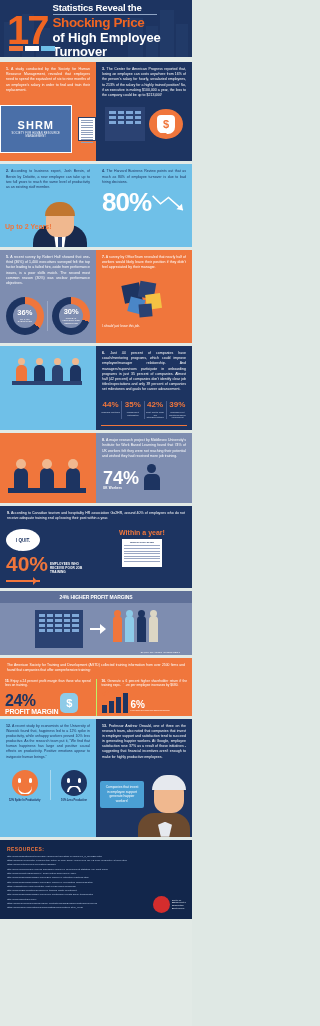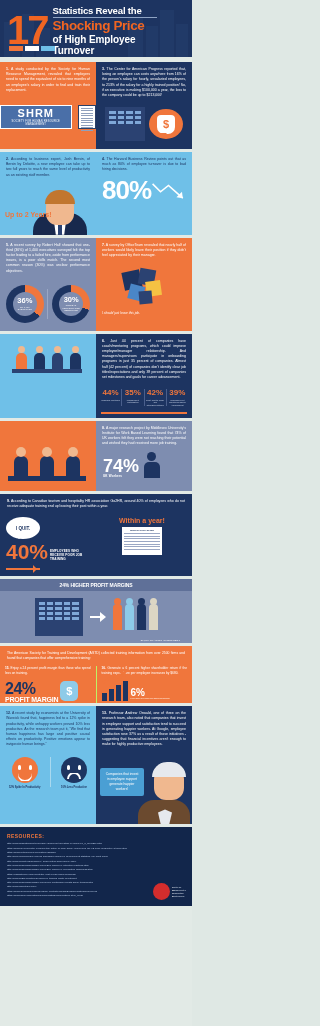--- a/index.html
+++ b/index.html
@@ -13,21 +13,21 @@
 
   
   .header { position: relative; height: 57px; background: #1d3461; overflow: hidden; }
   .skyline { position: absolute; inset: 0; opacity: .32; }
   .hdr-inner { position: relative; display: flex; align-items: center; height: 100%; padding: 3px 22px 0 7px; }
   .big17 { font-size: 40px; font-weight: bold; color: #f06522; line-height: .82; letter-spacing: -2px; }
   .hdr-txt { margin-left: 5px; padding-top: 2px; }
   .h-l1 { font-size: 9.6px; font-weight: bold; color: #fff; letter-spacing: -.2px; line-height: 1.05; }
   .h-rule { height: 1px; background: #8fa4c4; margin: 1px 0 1px 0; width: 104px; }
   .h-l2 { font-size: 13.5px; font-weight: bold; color: #f06522; letter-spacing: -.4px; line-height: 1.02; }
-  .h-l3 { font-size: 10px; font-weight: bold; color: #fff; letter-spacing: -.1px; line-height: 1.1; margin-top: 1px; }
+  .h-l3 { font-size: 13px; font-weight: bold; color: #fff; letter-spacing: -.1px; line-height: 1.1; margin-top: 1px; }
   .swatches { display: flex; gap: 2px; position: absolute; left: 9px; bottom: 6px; }
   .sw { width: 14px; height: 5px; }
 
   
   .row { display: flex; width: 192px; }
   .col { width: 96px; position: relative; }
   .pad { padding: 5px 6px; }
 
   .txt { font-size: 3.5px; line-height: 1.48; letter-spacing: .02px; text-align: justify; }
   .txt b { font-weight: bold; }
@@ -37,21 +37,21 @@
   .bg-orange { background: #f0763c; }
   .bg-navy   { background: #1d3461; }
   .bg-lblue  { background: #6fc0e8; }
   .bg-slate  { background: #7e8db0; }
 
   
   .art { position: relative; width: 100%; }
 
   
   .shrm-wrap { display:flex; align-items:center; justify-content:center; gap:6px; padding:7px 0 8px; }
-  .shrm { background:#4a6fa8; border:1px solid #fff; padding:2px 3px; text-align:center; }
+  .shrm { background:#4a6fa8; border:1px solid #fff; padding:14px 3px; text-align:center; }
   .shrm-top { font-size:11px; font-weight:bold; color:#fff; letter-spacing:1px; line-height:1; }
   .shrm-sub { font-size:2.6px; color:#fff; letter-spacing:.2px; line-height:1.25; margin-top:1px; }
   .docs { width:20px; height:24px; background:#fff; border:1px solid #2b3f66; position:relative; }
   .docs:before { content:""; position:absolute; left:-4px; top:3px; width:20px; height:24px; background:#fff; border:1px solid #2b3f66; z-index:-1;}
   .doc-lines { padding:2px; display:flex; flex-direction:column; gap:1.4px; }
   .doc-lines i { display:block; height:1px; background:#8fa0bd; }
 
   
   .bank { width:40px; height:34px; background:#2b4272; display:grid; grid-template-columns:repeat(4,1fr); gap:2px; padding:4px; align-content:start; }
   .bank i { background:#7fa8d8; height:3px; display:block; }

